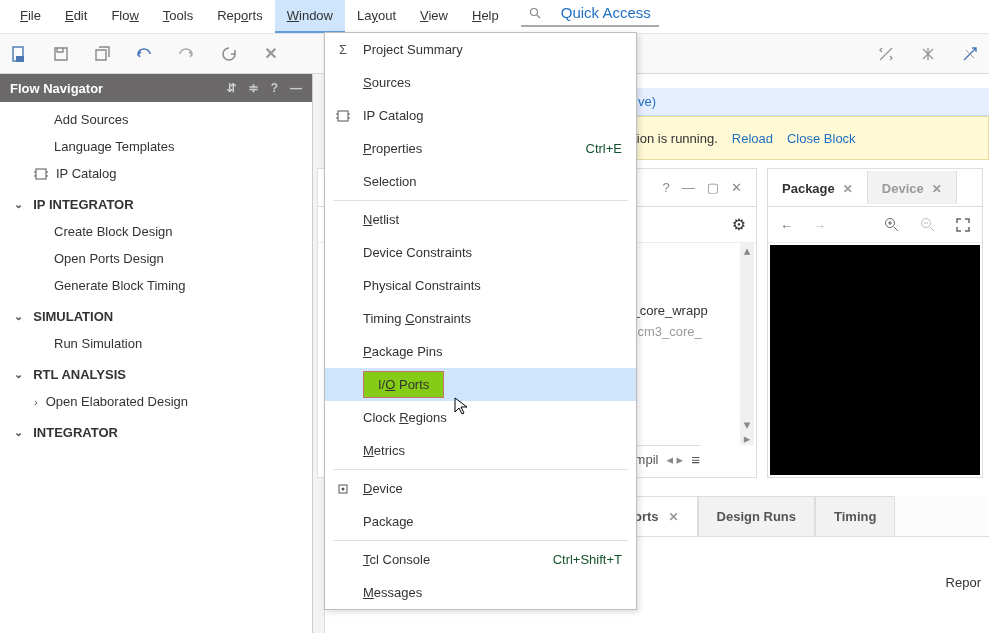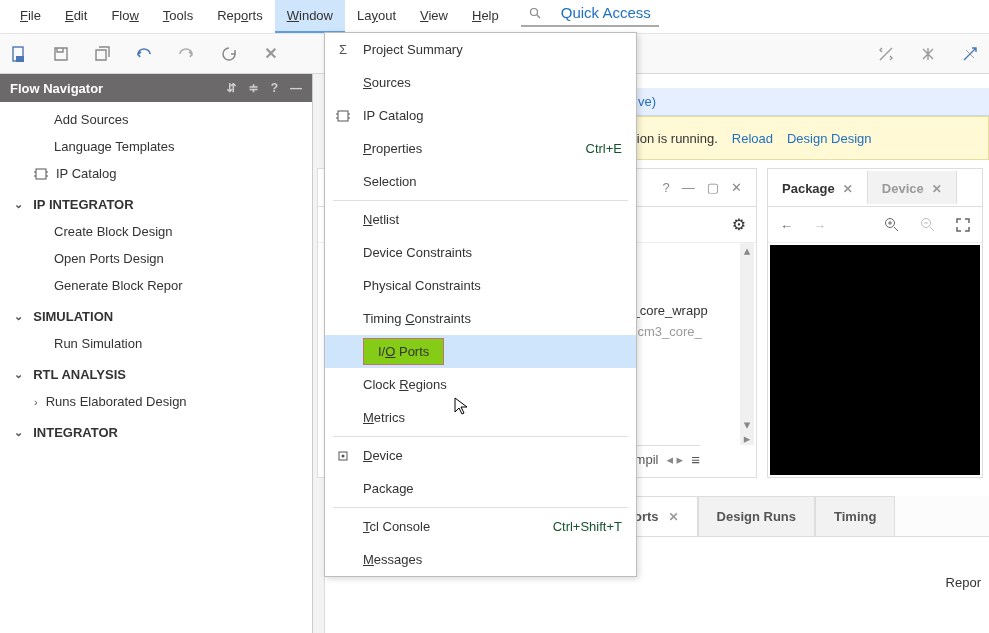--- a/index.html
+++ b/index.html
@@ -185,54 +185,54 @@
           </span>
         <span>IP Catalog</span>
       </div>
 
       <div class="nav-section">
           <span class="chev">⌄</span>
           <span>IP INTEGRATOR</span>
         </div>
       <div class="nav-item">Create Block Design</div>
       <div class="nav-item">Open Ports Design</div>
-      <div class="nav-item">Generate Block Repor</div>
+      <div class="nav-item">Generate Block Timing</div>
 
       <div class="nav-section">
           <span class="chev">⌄</span>
           <span>SIMULATION</span>
         </div>
       <div class="nav-item">Run Simulation</div>
 
       <div class="nav-section">
           <span class="chev">⌄</span>
           <span>RTL ANALYSIS</span>
         </div>
       <div class="nav-item icon-row">
           <span class="chev">›</span>
-          <span>Runs Elaborated Design</span>
+          <span>Open Elaborated Design</span>
         </div>
 
       <div class="nav-section">
           <span class="chev">⌄</span>
           <span>INTEGRATOR</span>
         </div>
     </div>
   </div>
 
   <div class="vstrip"></div>
 
   <div class="right-area">
     <div class="banner-blue">
         <span>ctive)</span>
       </div>
     <div class="banner-yellow">
       <span>ation is running.</span>
       <a>Reload</a>
-      <a>Design Design</a>
+      <a>Close Block</a>
     </div>
 
     <div class="panel-row">
       <div class="panel-left">
         <div class="panel-left-tabs">
           <span class="pl-partial">a</span>
           <span class="tabspace"></span>
           <span style="color:#888;margin:0 6px">?</span>
           <span style="color:#888;margin:0 6px">—</span>
           <span style="color:#888;margin:0 6px">▢</span>
@@ -353,20 +353,24 @@
       <span class="dd-label">Device Constraints</span>
     </div>
   <div class="dd-row">
       <span class="dd-icon"></span>
       <span class="dd-label">Physical Constraints</span>
     </div>
   <div class="dd-row">
       <span class="dd-icon"></span>
       <span class="dd-label">Timing <u>C</u>onstraints</span>
     </div>
+  <div class="dd-row">
+      <span class="dd-icon"></span>
+      <span class="dd-label"><u>P</u>ackage Pins</span>
+    </div>
   <div class="dd-row hover">
       <span class="dd-icon"></span>
       <span class="dd-label"><span class="hov-inner">I/<u>O</u> Ports</span></span>
     </div>
   <div class="dd-row">
       <span class="dd-icon"></span>
       <span class="dd-label">Clock <u>R</u>egions</span>
     </div>
   <div class="dd-row">
       <span class="dd-icon"></span>

